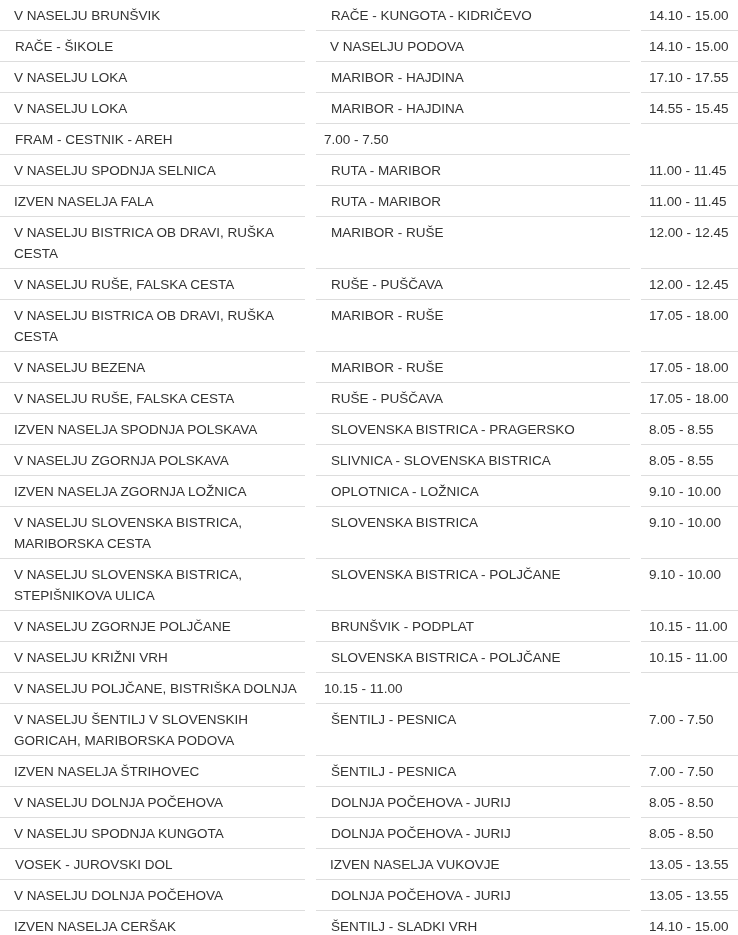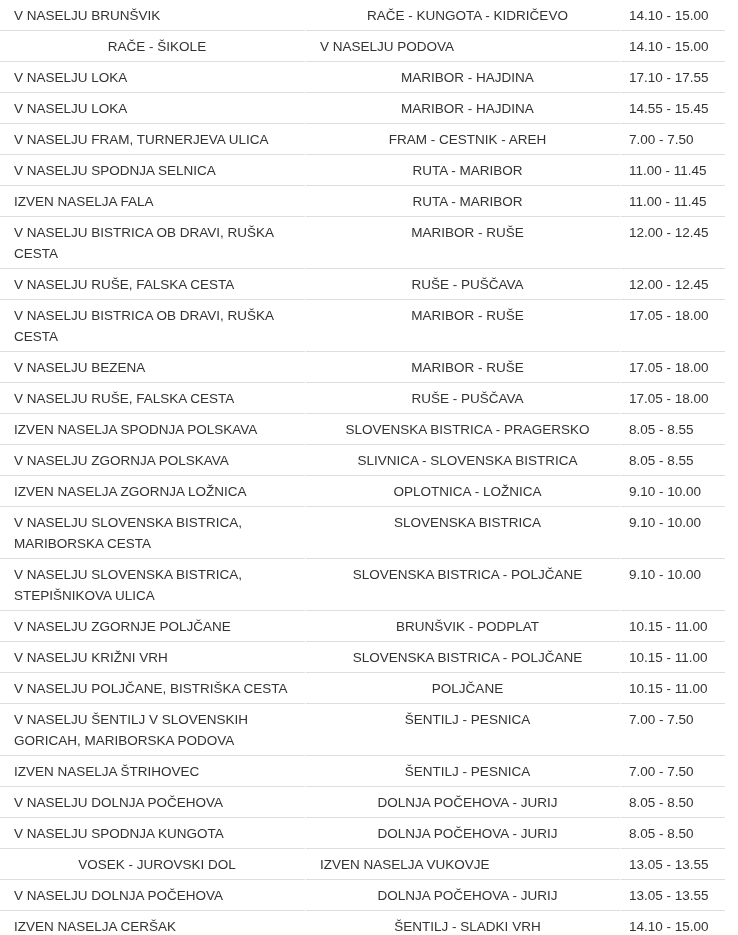--- a/index.html
+++ b/index.html
@@ -12,39 +12,38 @@
     height: 935px;
     overflow: hidden;
     font-family: "Liberation Sans", sans-serif;
   }
   .timetable {
     width: 738px;
   }
   .row {
     display: grid;
     grid-template-columns: 305px 314px 104px;
-    column-gap: 1px;
+    column-gap: 11px;
   }
   .cell {
     border-bottom: 1px solid #dddddd;
     padding-top: 5px;
     padding-bottom: 4px;
     font-size: 13.5px;
     line-height: 21px;
     color: #333333;
     background: #ffffff;
   }
   .cell.location {
     padding-left: 14px;
     padding-right: 6px;
   }
   .cell.route {
     padding-left: 15px;
     padding-right: 6px;
-    text-align: center;
   }
   .cell.time {
     padding-left: 8px;
     padding-right: 4px;
     white-space: nowrap;
   }
 </style>
 </head>
 <body>
 
@@ -67,21 +66,20 @@
     <div class="cell time">17.10 - 17.55</div>
   </div>
 
   <div class="row">
     <div class="cell location">V NASELJU LOKA</div>
     <div class="cell route">MARIBOR - HAJDINA</div>
     <div class="cell time">14.55 - 15.45</div>
   </div>
 
   <div class="row">
-    <div class="cell location">V NASELJU FRAM, TURNERJEVA ULICA</div>
     <div class="cell route">FRAM - CESTNIK - AREH</div>
     <div class="cell time">7.00 - 7.50</div>
   </div>
 
   <div class="row">
     <div class="cell location">V NASELJU SPODNJA SELNICA</div>
     <div class="cell route">RUTA - MARIBOR</div>
     <div class="cell time">11.00 - 11.45</div>
   </div>
 
@@ -157,22 +155,21 @@
     <div class="cell time">10.15 - 11.00</div>
   </div>
 
   <div class="row">
     <div class="cell location">V NASELJU KRIŽNI VRH</div>
     <div class="cell route">SLOVENSKA BISTRICA - POLJČANE</div>
     <div class="cell time">10.15 - 11.00</div>
   </div>
 
   <div class="row">
-    <div class="cell location">V NASELJU POLJČANE, BISTRIŠKA CESTA</div>
-    <div class="cell route">POLJČANE</div>
+    <div class="cell location">V NASELJU POLJČANE, BISTRIŠKA DOLNJA</div>
     <div class="cell time">10.15 - 11.00</div>
   </div>
 
   <div class="row">
     <div class="cell location">V NASELJU ŠENTILJ V SLOVENSKIH GORICAH, MARIBORSKA PODOVA</div>
     <div class="cell route">ŠENTILJ - PESNICA</div>
     <div class="cell time">7.00 - 7.50</div>
   </div>
 
   <div class="row">

